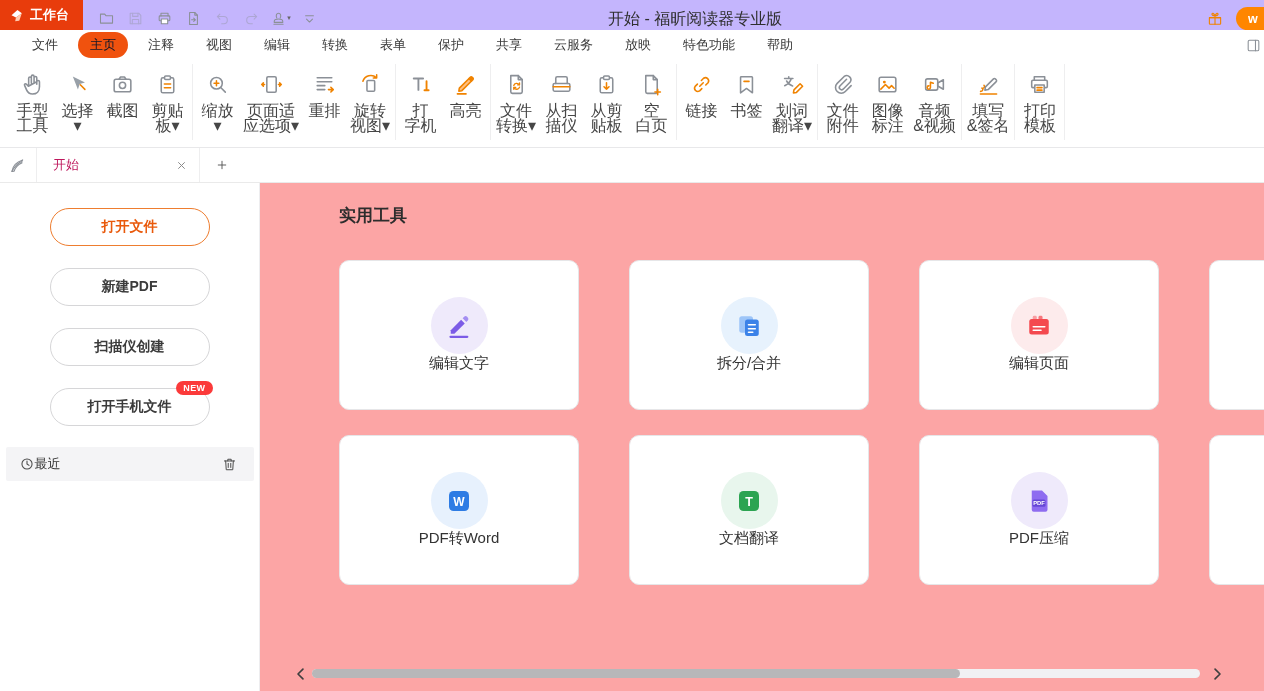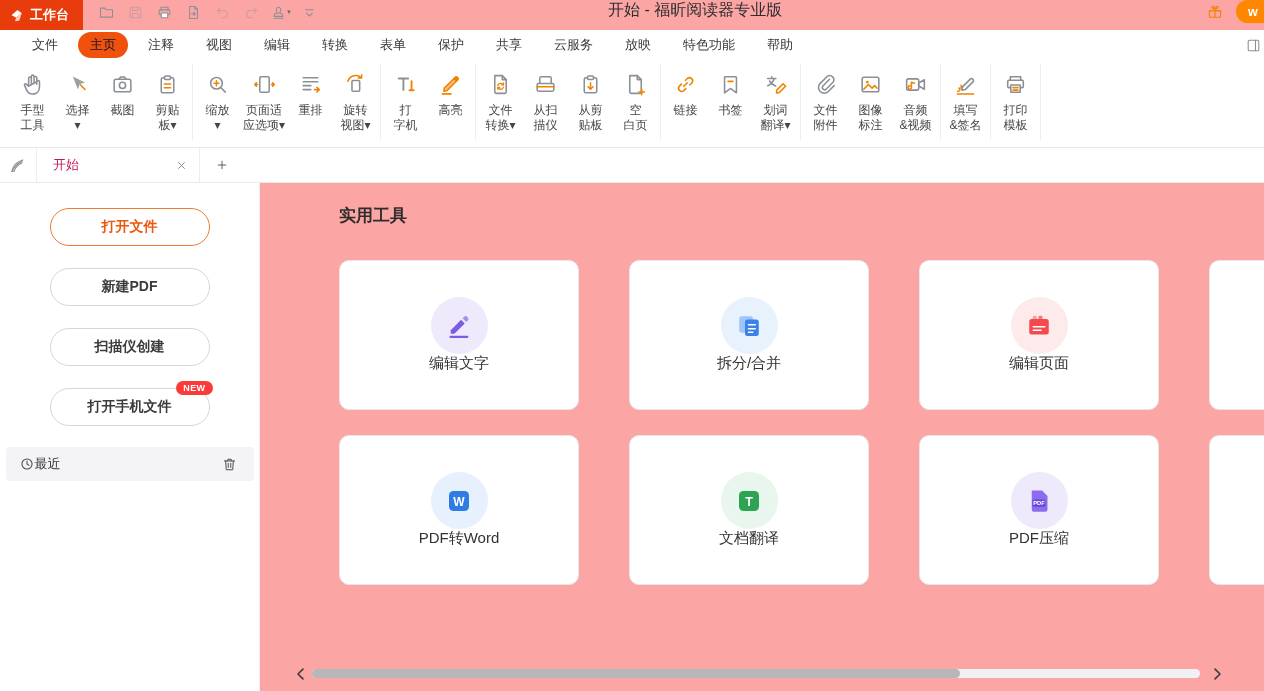--- a/index.html
+++ b/index.html
@@ -1,20 +1,20 @@
 <!DOCTYPE html>
 <html><head>
 <meta charset="utf-8">
 <style>
   *{box-sizing:border-box;margin:0;padding:0}
   html,body{background:#e9e9e9}
   .app{width:1264px;height:691px;background:#fff;font-family:"Liberation Sans","DejaVu Sans",sans-serif;color:#333;position:relative;overflow:hidden;cursor:default}
 
   
-  .titlebar{height:30px;display:flex;align-items:flex-start;position:relative;background:#fca5a5}
+  .titlebar{height:30px;display:flex;align-items:flex-end;position:relative;background:#c4b5fd}
   .ws-btn{height:30px;background:#e83c0c;color:#fff;display:flex;align-items:center;gap:6px;padding:0 14px 0 9px;font-size:13px;font-weight:bold;cursor:pointer;border:none;font-family:inherit}
   .ws-logo{width:15px;height:15px;display:block}
   .qa{display:flex;align-items:center;margin-left:10px;gap:2px}
   .qa-btn{width:27px;height:24px;display:flex;align-items:center;justify-content:center;background:none;border:none;cursor:pointer}
   .qa-icon{width:17px;height:17px;display:block}
   .dim{opacity:.4}
   .qa-caret{font-size:7px;color:#666;margin-left:0px}
   .win-title{position:absolute;left:55%;transform:translateX(-50%);font-size:16px;color:#2f2f2f;white-space:nowrap}
   .tb-right{margin-left:auto;display:flex;align-items:center;gap:12px}
   .gift-btn{width:18px;height:18px;background:none;border:none;cursor:pointer;padding:0}
@@ -25,21 +25,21 @@
   .menubar{height:30px;display:flex;align-items:center;padding-left:16px;position:relative;background:#fff}
   .menu-item{font-size:13px;color:#3a3a3a;padding:4px 12px;margin:0 4px;border-radius:13px;cursor:pointer;white-space:nowrap}
   .menu-item.active{background:#f0520e;color:#0f172a}
   .menubar-corner{position:absolute;right:2px;top:7px;width:17px;height:17px;cursor:pointer}
 
   
   .ribbon{height:88px;border-bottom:1px solid #e8e8ea;display:flex;padding-left:8px;background:#fff}
   .rgroup{display:flex;align-items:flex-start;padding:0 2px;border-right:1px solid #eeeeef;height:76px;margin-top:4px}
   .rtool{min-width:45px;padding:8px 3px 0;display:flex;flex-direction:column;align-items:center;row-gap:6px;cursor:pointer;border-radius:4px}
   .t-icon{width:25px;height:25px;display:block}
-  .t-label{font-size:12px;line-height:15px;color:#464646;text-align:center;white-space:pre-line}
+  .t-label{font-size:16px;line-height:15px;color:#464646;text-align:center;white-space:pre-line}
 
   
   .tabbar{height:35px;border-bottom:1px solid #eaeaea;display:flex;align-items:center;background:#fff}
   .tab-pencil-btn{width:22px;height:22px;margin:0 7px;background:none;border:none;cursor:pointer;padding:1px}
   .p-icon{width:19px;height:19px;display:block}
   .tab{width:164px;height:34px;display:flex;align-items:center;border-left:1px solid #eeeeef;border-right:1px solid #eeeeef;padding:0 10px 0 16px;font-size:13px;color:#be185d;cursor:pointer;background:#fff}
   .tab-label{flex:1}
   .tab-close{width:15px;height:15px;cursor:pointer;display:block;background:none;border:none;padding:0}
   .x-icon{width:15px;height:15px;display:block}
   .newtab-btn{width:24px;height:24px;margin-left:10px;background:none;border:none;cursor:pointer;display:flex;align-items:center;justify-content:center;padding:0}

